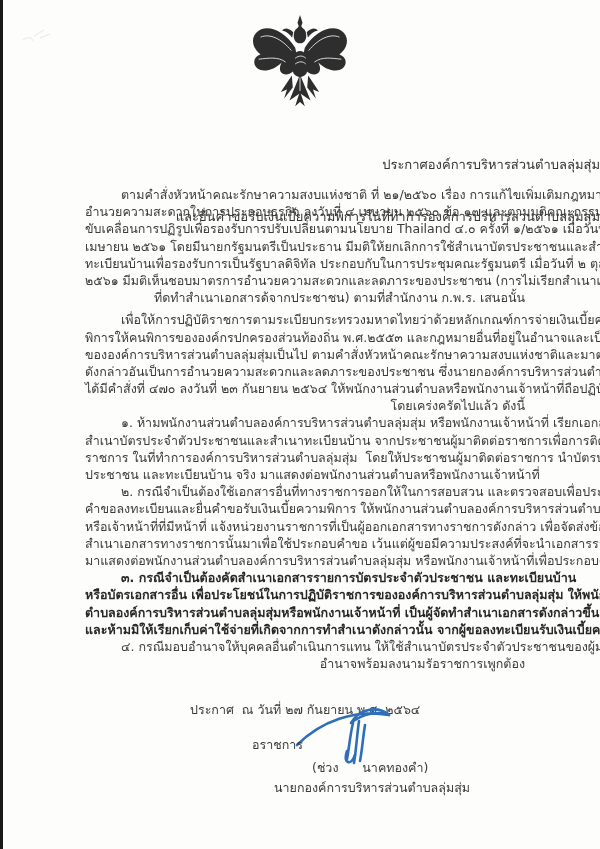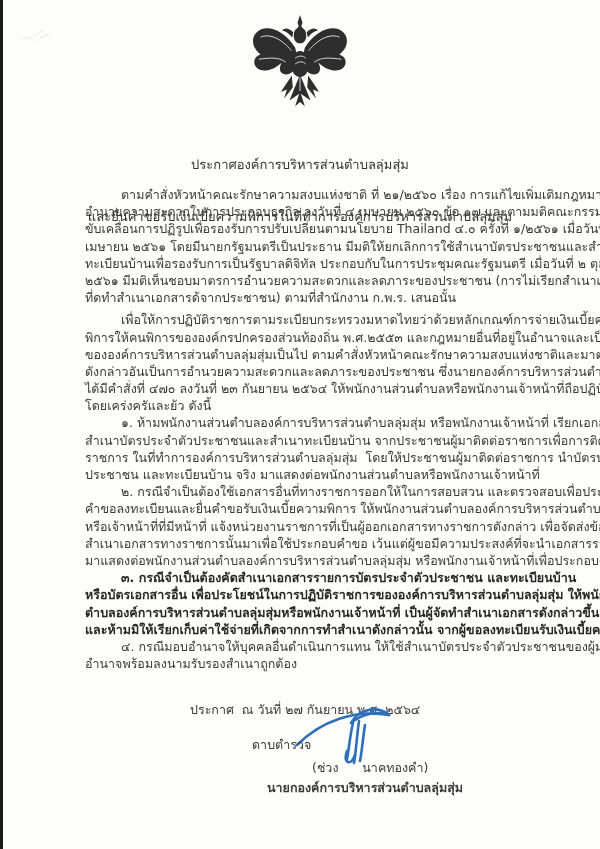--- a/index.html
+++ b/index.html
@@ -33,32 +33,32 @@
     color:#333;
     white-space:pre;
   }
   .content{
     position:absolute;left:85px;top:186px;width:440px;
     font-size:12.5px;line-height:17.2px;
     color:#3b3b3b;
   }
   .para{margin:0;padding:0;}
   .para.gap{margin-top:5px;}
-  .line{white-space:pre;height:17.2px;}
+  .line{white-space:pre;height:17.2px;text-align:right;}
   .line.indent{padding-left:36px;}
   .bold-para .line{font-weight:bold;color:#272727;}
   .closing{position:absolute;left:0;top:0;width:600px;height:849px;pointer-events:none;}
   .closing .cl{
     position:absolute;white-space:pre;
     font-size:12.5px;color:#3b3b3b;
   }
   .cl-date{left:190px;top:700px;}
   .cl-rank{left:252px;top:735px;}
   .cl-name{left:312px;top:758px;}
-  .cl-title{left:267px;top:778px;font-weight:bold;}
+  .cl-title{left:274px;top:778px;}
   .signature{position:absolute;left:293px;top:703px;}
 </style>
 </head>
 <body>
 
 <div class="page">
 
   <div class="scan-edge"></div>
 
   <svg class="pencil-mark" width="40" height="26" viewBox="0 0 40 26">
@@ -118,21 +118,21 @@
       <div class="line">๒๕๖๑ มีมติเห็นชอบมาตรการอำนวยความสะดวกและลดภาระของประชาชน (การไม่เรียกสำเนาเอกสาร</div>
       <div class="line">ที่ดทำสำเนาเอกสารด้จากประชาชน) ตามที่สำนักงาน ก.พ.ร. เสนอนั้น</div>
     </div>
 
     <div class="para gap">
       <div class="line indent">เพื่อให้การปฏิบัติราชการตามระเบียบกระทรวงมหาดไทยว่าด้วยหลักเกณฑ์การจ่ายเงินเบี้ยความ</div>
       <div class="line">พิการให้คนพิการขององค์กรปกครองส่วนท้องถิ่น พ.ศ.๒๕๕๓ และกฎหมายอื่นที่อยู่ในอำนาจและเป็นหน้าที่</div>
       <div class="line">ขององค์การบริหารส่วนตำบลลุ่มสุ่มเป็นไป ตามคำสั่งหัวหน้าคณะรักษาความสงบแห่งชาติและมาตรการ</div>
       <div class="line">ดังกล่าวอันเป็นการอำนวยความสะดวกและลดภาระของประชาชน ซึ่งนายกองค์การบริหารส่วนตำบลลุ่มสุ่ม</div>
       <div class="line">ได้มีคำสั่งที่ ๔๗๐ ลงวันที่ ๒๓ กันยายน ๒๕๖๔ ให้พนักงานส่วนตำบลหรือพนักงานเจ้าหน้าที่ถือปฏิบัติ</div>
-      <div class="line">โดยเคร่งครัและย้ว ดังนี้</div>
+      <div class="line">โดยเคร่งครัดไปแล้ว ดังนี้</div>
     </div>
 
     <div class="para">
       <div class="line indent">๑. ห้ามพนักงานส่วนตำบลองค์การบริหารส่วนตำบลลุ่มสุ่ม หรือพนักงานเจ้าหน้าที่ เรียกเอกสาร</div>
       <div class="line">สำเนาบัตรประจำตัวประชาชนและสำเนาทะเบียนบ้าน จากประชาชนผู้มาติดต่อราชการเพื่อการติดต่อ</div>
       <div class="line">ราชการ ในที่ทำการองค์การบริหารส่วนตำบลลุ่มสุ่ม  โดยให้ประชาชนผู้มาติดต่อราชการ นำบัตรประจำตัว</div>
       <div class="line">ประชาชน และทะเบียนบ้าน จริง มาแสดงต่อพนักงานส่วนตำบลหรือพนักงานเจ้าหน้าที่</div>
     </div>
 
     <div class="para">
@@ -145,37 +145,37 @@
 
     <div class="para bold-para">
       <div class="line indent">๓. กรณีจำเป็นต้องคัดสำเนาเอกสารรายการบัตรประจำตัวประชาชน และทะเบียนบ้าน</div>
       <div class="line">หรือบัตรเอกสารอื่น เพื่อประโยชน์ในการปฏิบัติราชการขององค์การบริหารส่วนตำบลลุ่มสุ่ม ให้พนักงานส่วน</div>
       <div class="line">ตำบลองค์การบริหารส่วนตำบลลุ่มสุ่มหรือพนักงานเจ้าหน้าที่ เป็นผู้จัดทำสำเนาเอกสารดังกล่าวขึ้นเอง</div>
       <div class="line">และห้ามมิให้เรียกเก็บค่าใช้จ่ายที่เกิดจากการทำสำเนาดังกล่าวนั้น จากผู้ขอลงทะเบียนรับเงินเบี้ยความพิการ</div>
     </div>
 
     <div class="para">
       <div class="line indent">๔. กรณีมอบอำนาจให้บุคคลอื่นดำเนินการแทน ให้ใช้สำเนาบัตรประจำตัวประชาชนของผู้มอบ</div>
-      <div class="line">อำนาจพร้อมลงนามรับรองสำเนาถูกต้อง</div>
+      <div class="line">อำนาจพร้อมลงนามรัอราชการเพูกต้อง</div>
     </div>
 
   </div>
 
   <div class="closing">
     <div class="cl cl-date">ประกาศ  ณ วันที่ ๒๗ กันยายน พ.ศ. ๒๕๖๔</div>
 
     <svg class="signature" width="104" height="68" viewBox="0 0 104 68">
       <g stroke="#2f6fba" stroke-width="2.6" fill="none" stroke-linecap="round" stroke-linejoin="round">
         <path d="M4 42 C28 18 62 6 96 12"></path>
         <path d="M96 12 C84 2 66 6 58 20 C70 10 86 8 96 12 Z"></path>
         <path d="M60 20 C57 32 56 46 54 56"></path>
         <path d="M66 18 C64 32 63 48 61 60"></path>
         <path d="M72 22 C70 34 69 48 67 58"></path>
         <path d="M54 48 C50 60 58 64 62 52"></path>
       </g>
     </svg>
 
-    <div class="cl cl-rank">ดาบตำรวจ</div>
+    <div class="cl cl-rank">อราชการ</div>
     <div class="cl cl-name">(ช่วง      นาคทองคำ)</div>
     <div class="cl cl-title">นายกองค์การบริหารส่วนตำบลลุ่มสุ่ม</div>
   </div>
 
 </div>
 
 </body></html>

